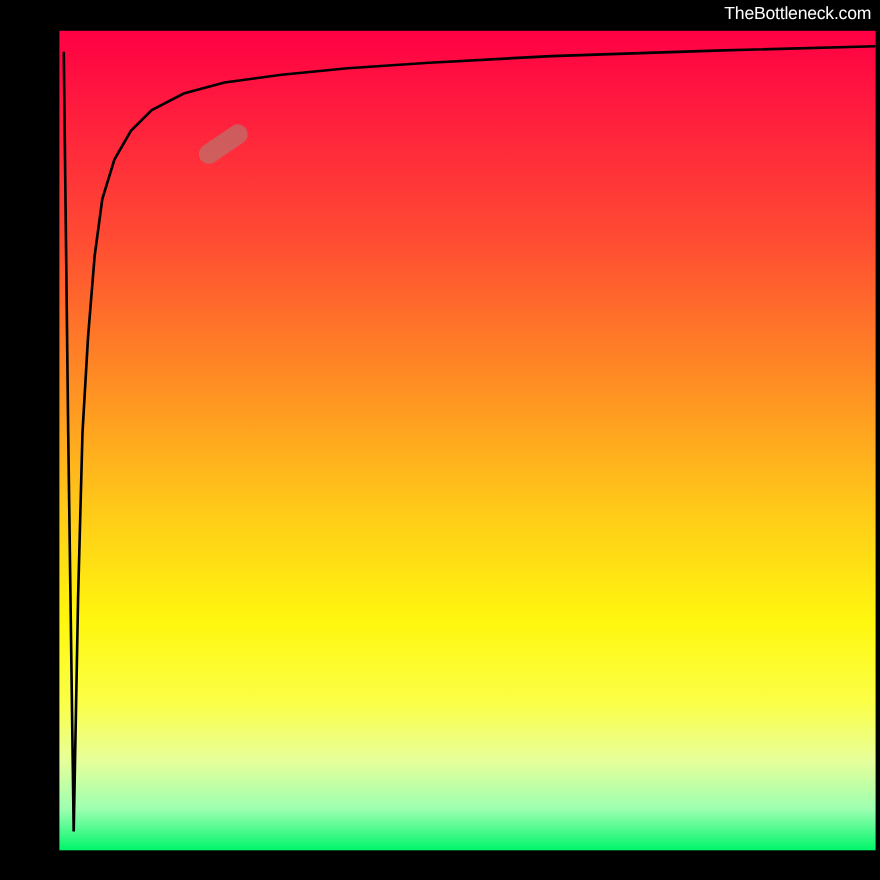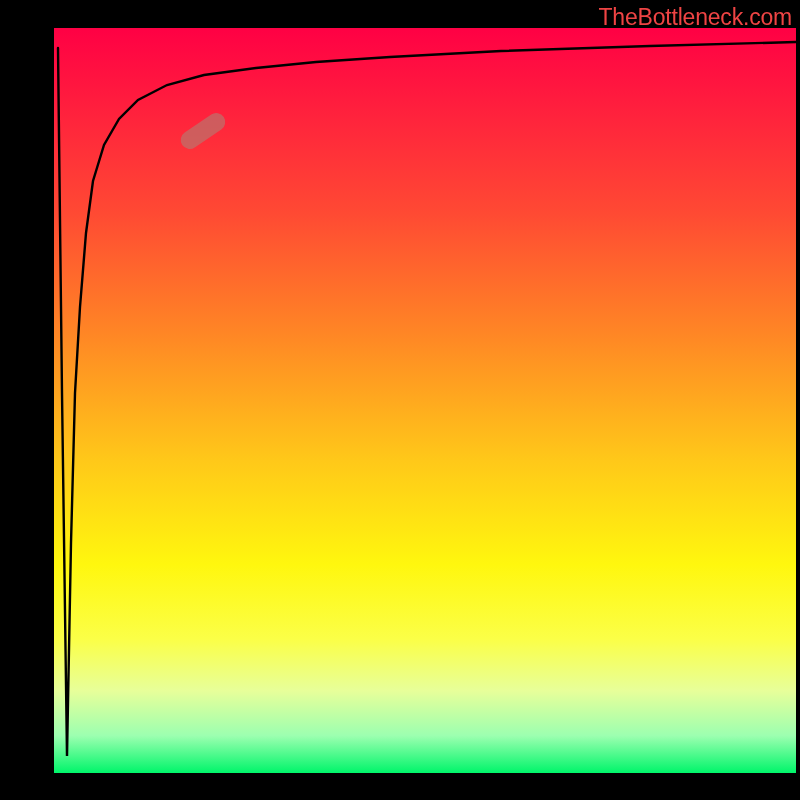--- a/index.html
+++ b/index.html
@@ -27,22 +27,22 @@
       #e7ff9a 89%,
       #9cffb0 95%,
       #00f56a 100%
     );
   }
   .attribution {
     position: absolute;
     top: 4px;
     right: 8px;
     font-family: Arial, Helvetica, sans-serif;
-    font-size: 23px;
-    color: #ef4444;
+    font-size: 16px;
+    color: #ffffff;
     font-weight: 400;
     letter-spacing: -0.2px;
   }
   .curve-svg {
     position: absolute;
     left: 0;
     top: 0;
     width: 742px;
     height: 745px;
     pointer-events: none;

